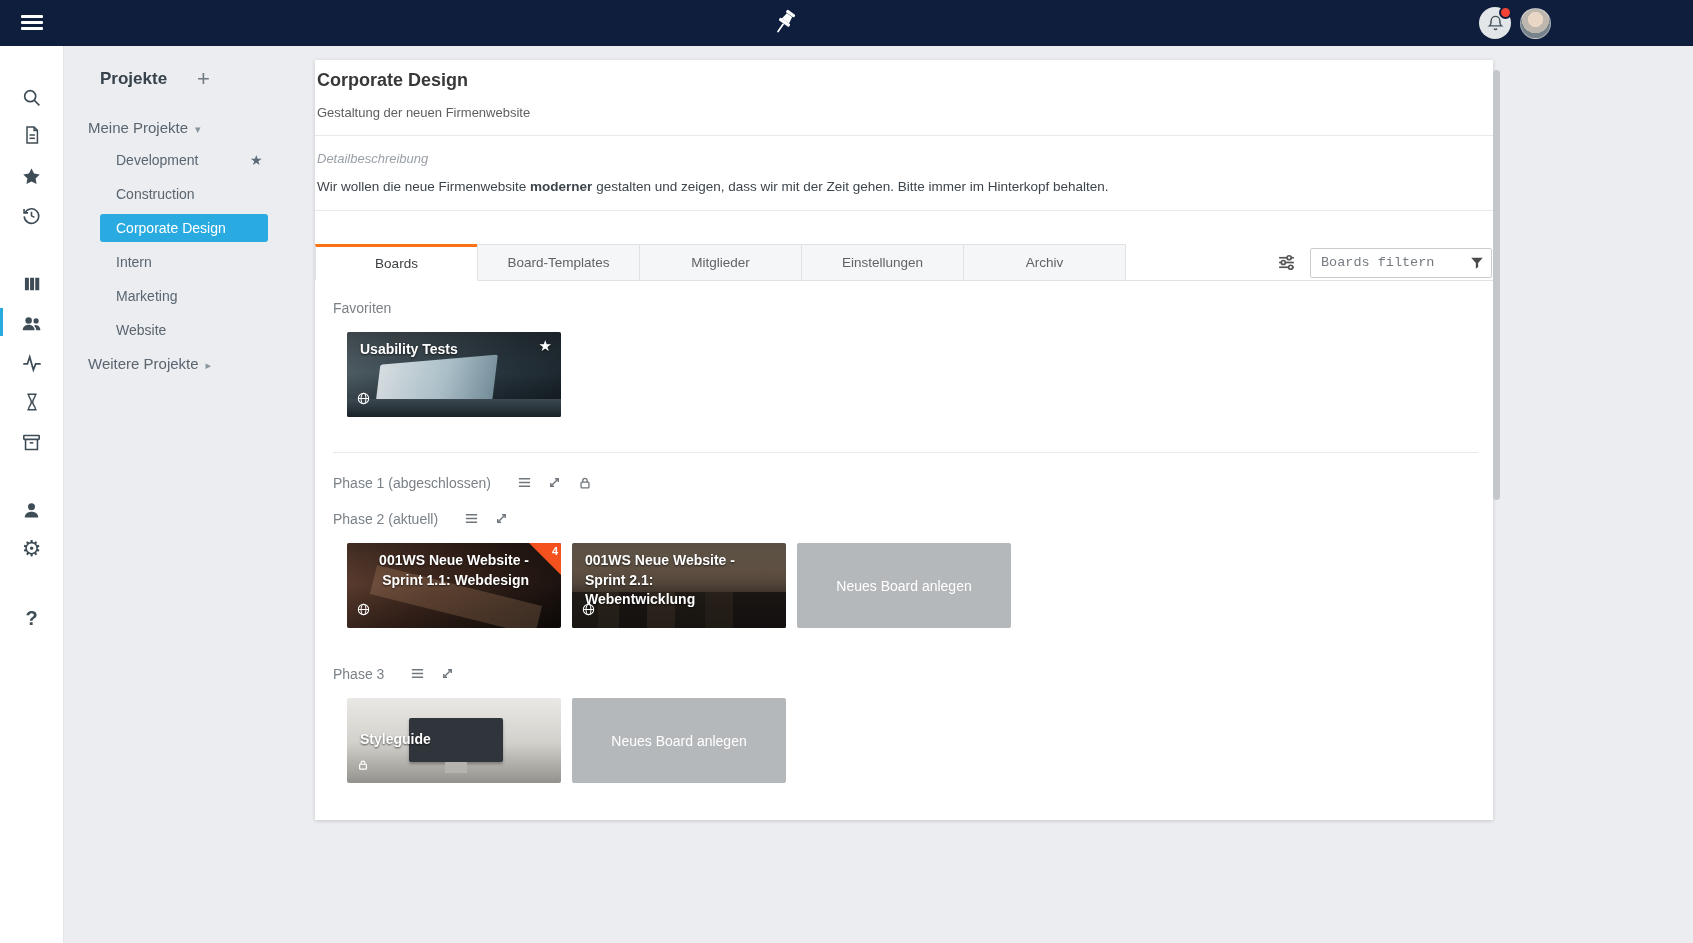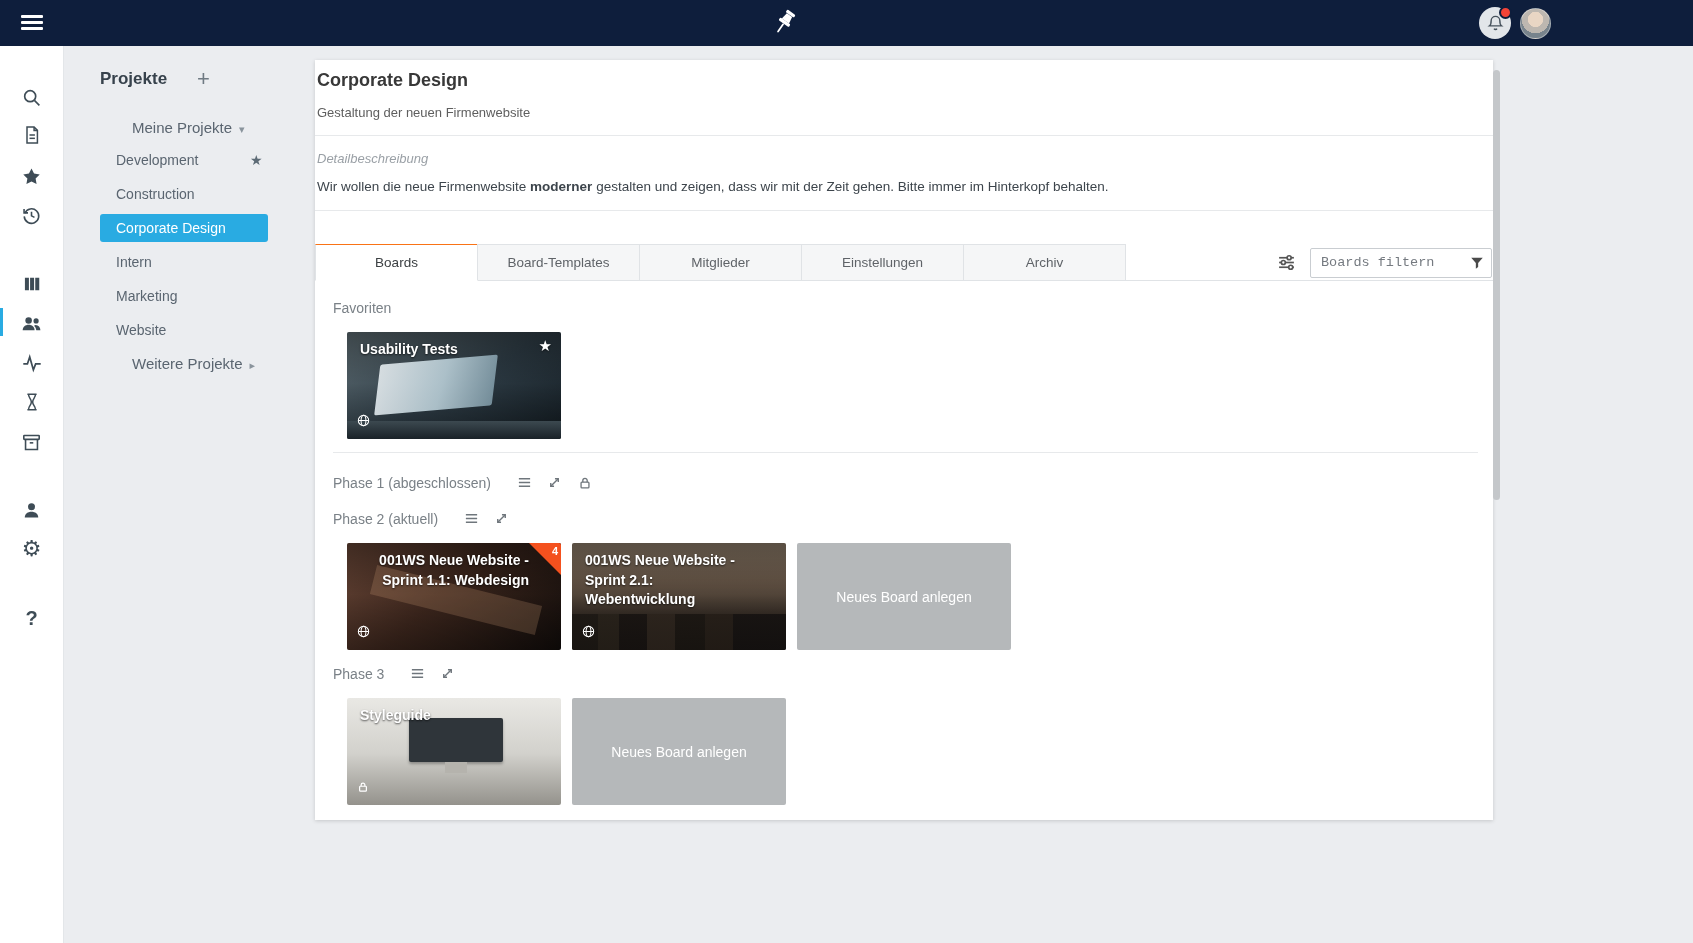--- a/index.html
+++ b/index.html
@@ -23,21 +23,21 @@
   .ib-icon svg { stroke:#3e4c56; }
   .ib-active-bar { position:absolute; left:0; top:262px; width:3px; height:28px; background:#29abe2; }
   .glyph { font-size:22px; color:#3e4c56; line-height:1; }
 
   
   .projects { position:absolute; left:64px; top:46px; width:252px; bottom:0; }
   .proj-title-row { position:absolute; left:36px; top:22px; display:flex; align-items:center; gap:30px; }
   .proj-title { font-size:17px; font-weight:700; color:#37424c; }
   .proj-add { font-size:22px; color:#6f7a83; cursor:pointer; line-height:1; font-weight:400; }
   .proj-row { position:absolute; left:0; width:252px; height:34px; line-height:34px; font-size:14px; color:#5a6570; cursor:pointer; }
-  .proj-group { padding-left:44px; font-size:15px;margin-left:24px; }
+  .proj-group { padding-left:24px; font-size:15px; }
   .proj-item { padding-left:52px; }
   .caret { color:#8a949c; font-size:11px; margin-left:7px; }
   .proj-star { position:absolute; left:186px; top:0; color:#5d6b76; font-size:14px; }
   .proj-active-pill { position:absolute; left:36px; top:168px; width:168px; height:28px; background:#29abe2; border-radius:3px; color:#fff; font-size:14px; line-height:28px; padding-left:16px; cursor:pointer; }
 
   
   .card { position:absolute; left:315px; top:60px; width:1178px; height:760px; background:#fff; box-shadow:0 1px 4px rgba(0,0,0,.16); }
   .page-title { position:absolute; left:2px; top:10px; font-size:18px; font-weight:700; color:#383838; }
   .page-subtitle { position:absolute; left:2px; top:45px; font-size:13px; color:#5e5e5e; }
   .divider { position:absolute; left:0; right:0; height:1px; background:#e7e9eb; }
@@ -45,38 +45,38 @@
   .d3 { top:392px; left:18px; right:15px; }
   .detail-label { position:absolute; left:2px; top:91px; font-size:13px; color:#9aa0a6;font-style:italic; }
   .detail-text { position:absolute; left:2px; top:119px; font-size:13.5px; color:#3d454c; }
   .detail-text b { font-weight:700; }
 
   
   .tabsbar { position:absolute; left:0; top:184px; width:100%; height:37px; border-bottom:1px solid #e0e3e6; display:flex; }
   .tab { width:163px; display:flex; align-items:center; justify-content:center; font-size:13.5px; color:#5f6368;
     background:#f5f6f7; border:1px solid #e0e3e6; border-bottom:none; margin-left:-1px; cursor:pointer; }
   .tab:first-child { margin-left:0; }
-  .tab.active { background:#fff; color:#3c4043; font-weight:500; border-top:1px solid #f97316; border-bottom:1px solid #fff; margin-bottom:-1px; }
+  .tab.active { background:#fff; color:#3c4043; font-weight:500; border-top:3px solid #f97316; border-bottom:1px solid #fff; margin-bottom:-1px; }
   .filter-area { position:absolute; right:0; top:0; height:37px; display:flex; align-items:center; gap:13px; padding-right:1px; }
   .sliders-btn { width:22px; height:22px; display:flex; align-items:center; justify-content:center; cursor:pointer; }
   .filter-box { position:relative; }
   .filter-box input { width:182px; height:30px; border:1px solid #c9cdd1; border-radius:2px; padding:0 30px 0 10px;
     font-size:13.5px; color:#3c4043; font-family:Liberation Mono, monospace; outline:none; background:#fff; }
   .filter-box input::placeholder { color:#757a80; opacity:1; }
   .funnel { position:absolute; right:7px; top:7px; cursor:pointer; }
 
   
   .sec-label { position:absolute; font-size:14px; color:#7a8187; }
   .sec-row { position:absolute; display:flex; align-items:center; }
   .sec-row .sec-title { font-size:14px; color:#7a8187; }
   .sec-icons { display:flex; align-items:center; gap:13px; margin-left:25px; }
   .sec-icon { width:17px; height:17px; display:flex; align-items:center; justify-content:center; cursor:pointer; }
 
   
-  .board { position:absolute; width:214px; height:107px; border-radius:2px; overflow:hidden; cursor:pointer; }
+  .board { position:absolute; width:214px; height:85px; border-radius:2px; overflow:hidden; cursor:pointer; }
   .board .shade { position:absolute; inset:0; background:linear-gradient(rgba(0,0,0,.42), rgba(0,0,0,.08) 48%, rgba(0,0,0,.32)); z-index:1; }
   .board .btitle { position:absolute; left:13px; top:8px; right:32px; font-size:14px; font-weight:700; color:#fff; line-height:1.4; text-shadow:0 1px 2px rgba(0,0,0,.65); z-index:3; }
   .board .bstar { position:absolute; right:9px; top:5px; color:#fff; font-size:15px; z-index:3; text-shadow:0 1px 2px rgba(0,0,0,.6); cursor:pointer; }
   .board .bfoot { position:absolute; left:10px; bottom:8px; z-index:3; }
   .board.gray { background:#b5b8ba; display:flex; align-items:center; justify-content:center; }
   .board.gray .add-label { color:#fff; font-size:14px; }
 
   .img-usability { background:linear-gradient(150deg,#68787f 0%,#31404a 52%,#131c22 100%); }
   .img-usability::before { content:""; position:absolute; left:30px; top:28px; width:118px; height:50px; z-index:2;
     background:linear-gradient(100deg,#eaf0f3 0%,#bcd1da 55%,#7e99a6 100%); transform:rotate(-5deg) skewX(-12deg); opacity:.88; border-radius:2px; }
@@ -412,21 +412,21 @@
         <svg width="15" height="15" viewBox="0 0 16 16" fill="none" stroke="#6f767c" stroke-width="1.5">
             <line x1="4" y1="12" x2="12" y2="4"></line>
             <polyline points="12,7.5 12,4 8.5,4"></polyline>
             <polyline points="4,8.5 4,12 7.5,12"></polyline>
           </svg>
       </span>
     </span>
   </div>
 
   <div class="board img-styleguide" style="left:32px; top:638px;">
-    <div class="btitle" style="z-index:3;">Styleguide</div>
+    <div class="btitle" style="z-index:3;margin-top:24px;">Styleguide</div>
     <span class="bfoot">
       <svg width="12" height="12" viewBox="0 0 16 16" fill="none" stroke="#fff" stroke-width="1.6">
           <rect x="3.5" y="7" width="9" height="6.5" rx="1"></rect>
           <path d="M5.5 7V5.2a2.5 2.5 0 0 1 5 0V7"></path>
         </svg>
     </span>
   </div>
 
   <div class="board gray" style="left:257px; top:638px;">
     <span class="add-label">Neues Board anlegen</span>

